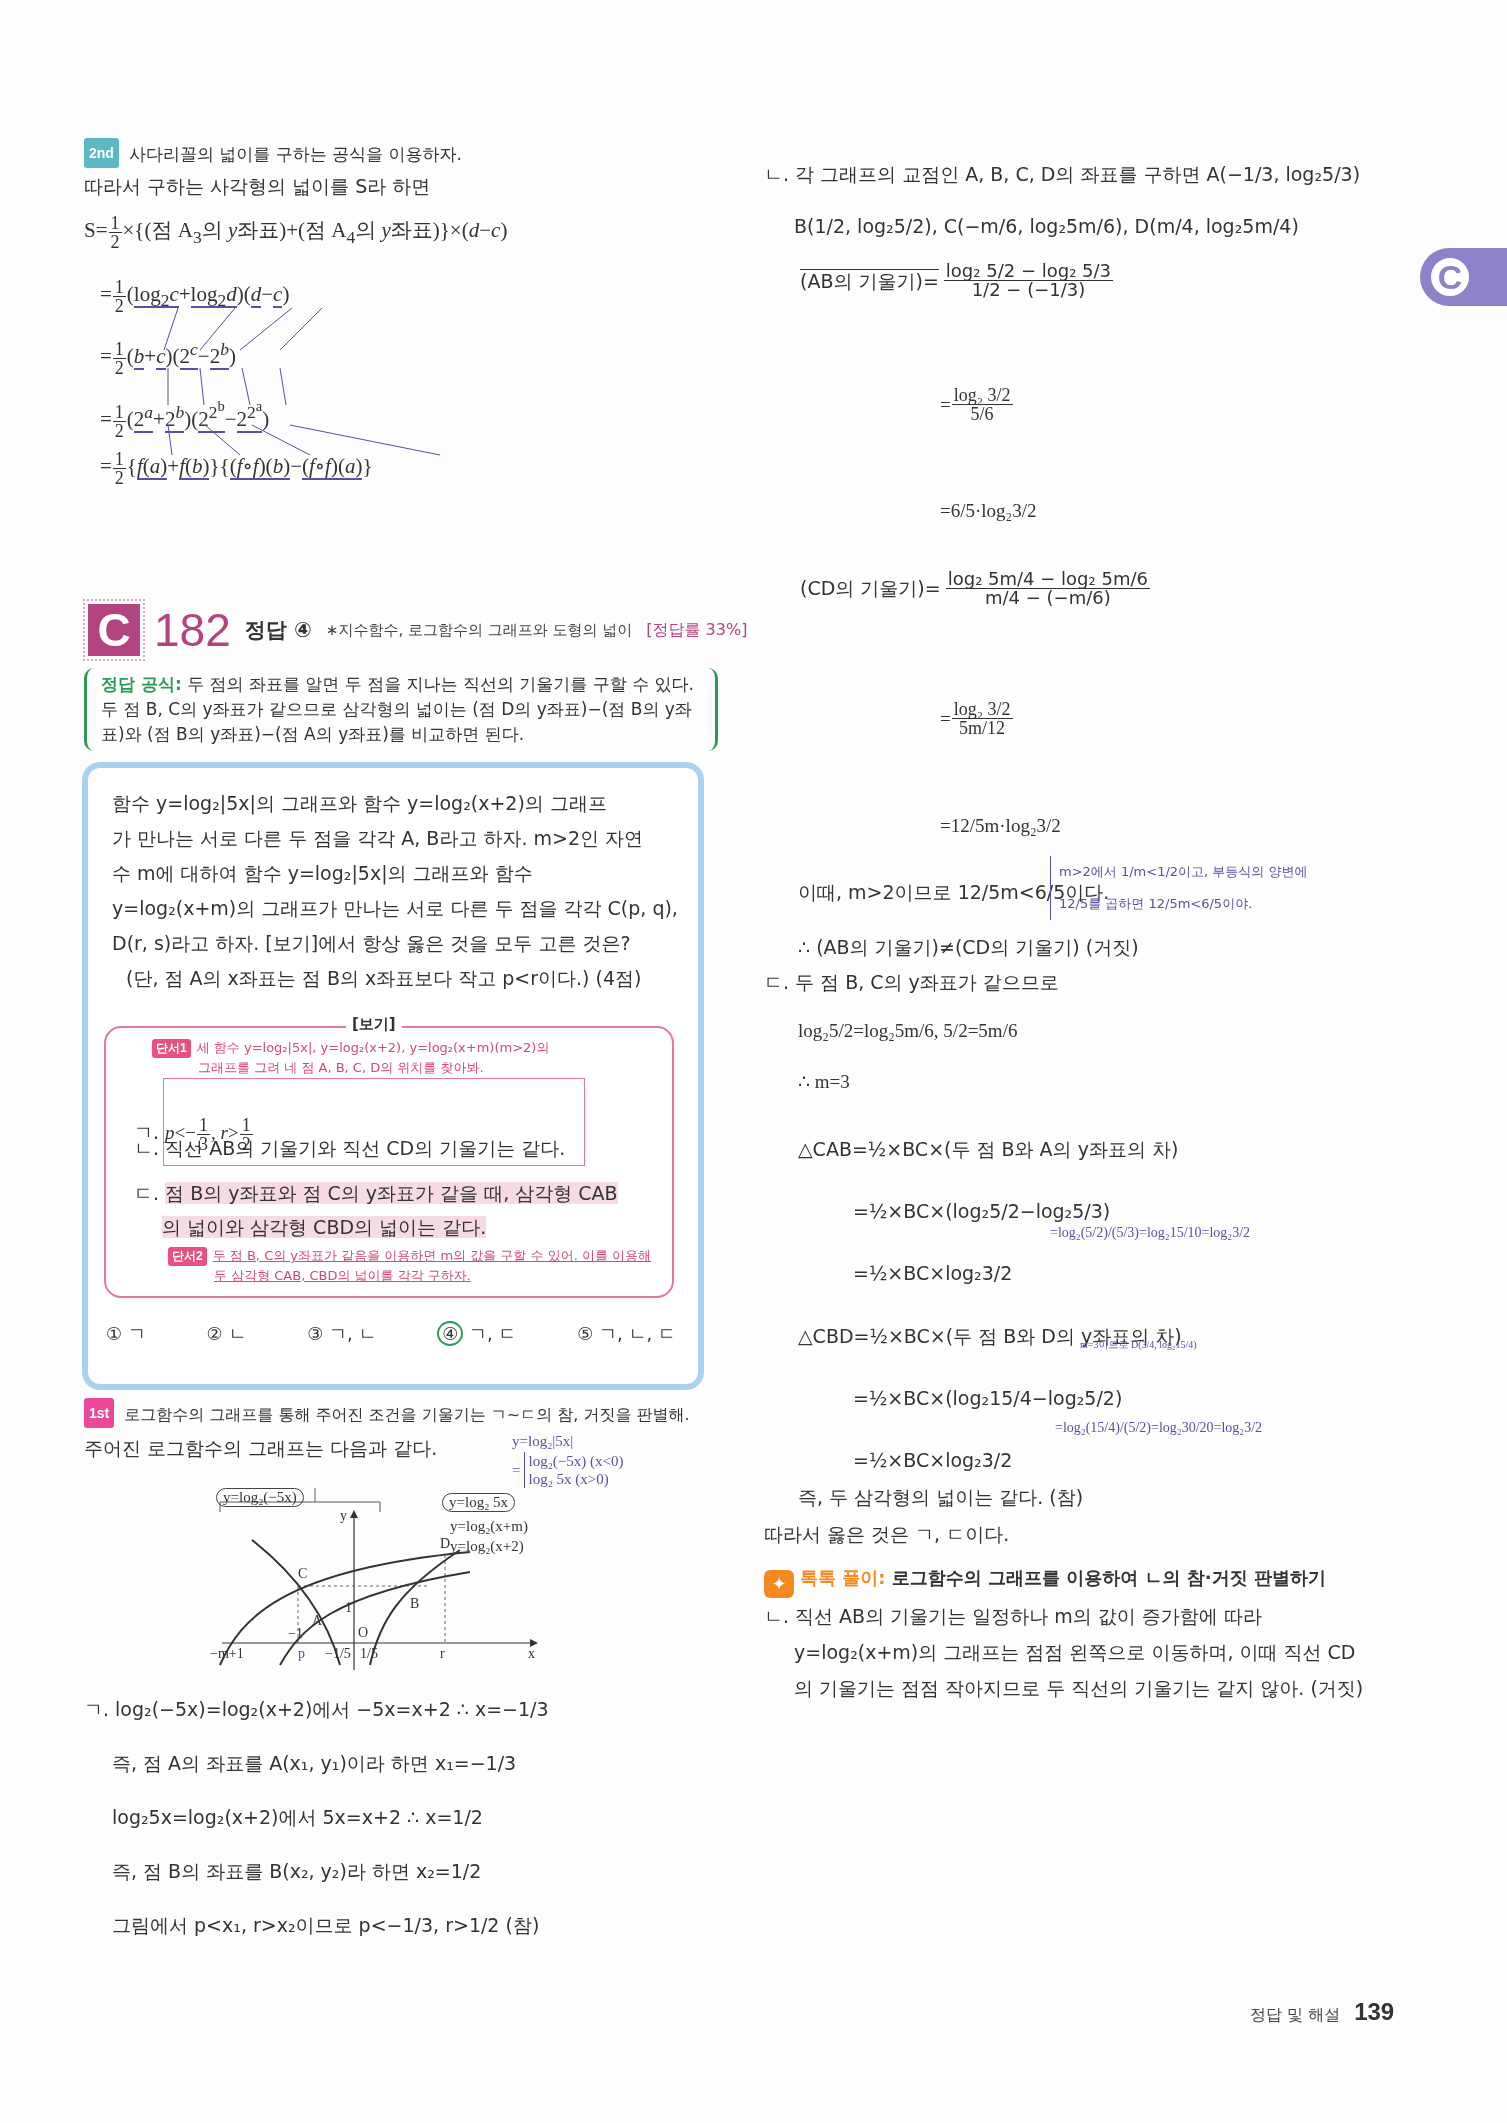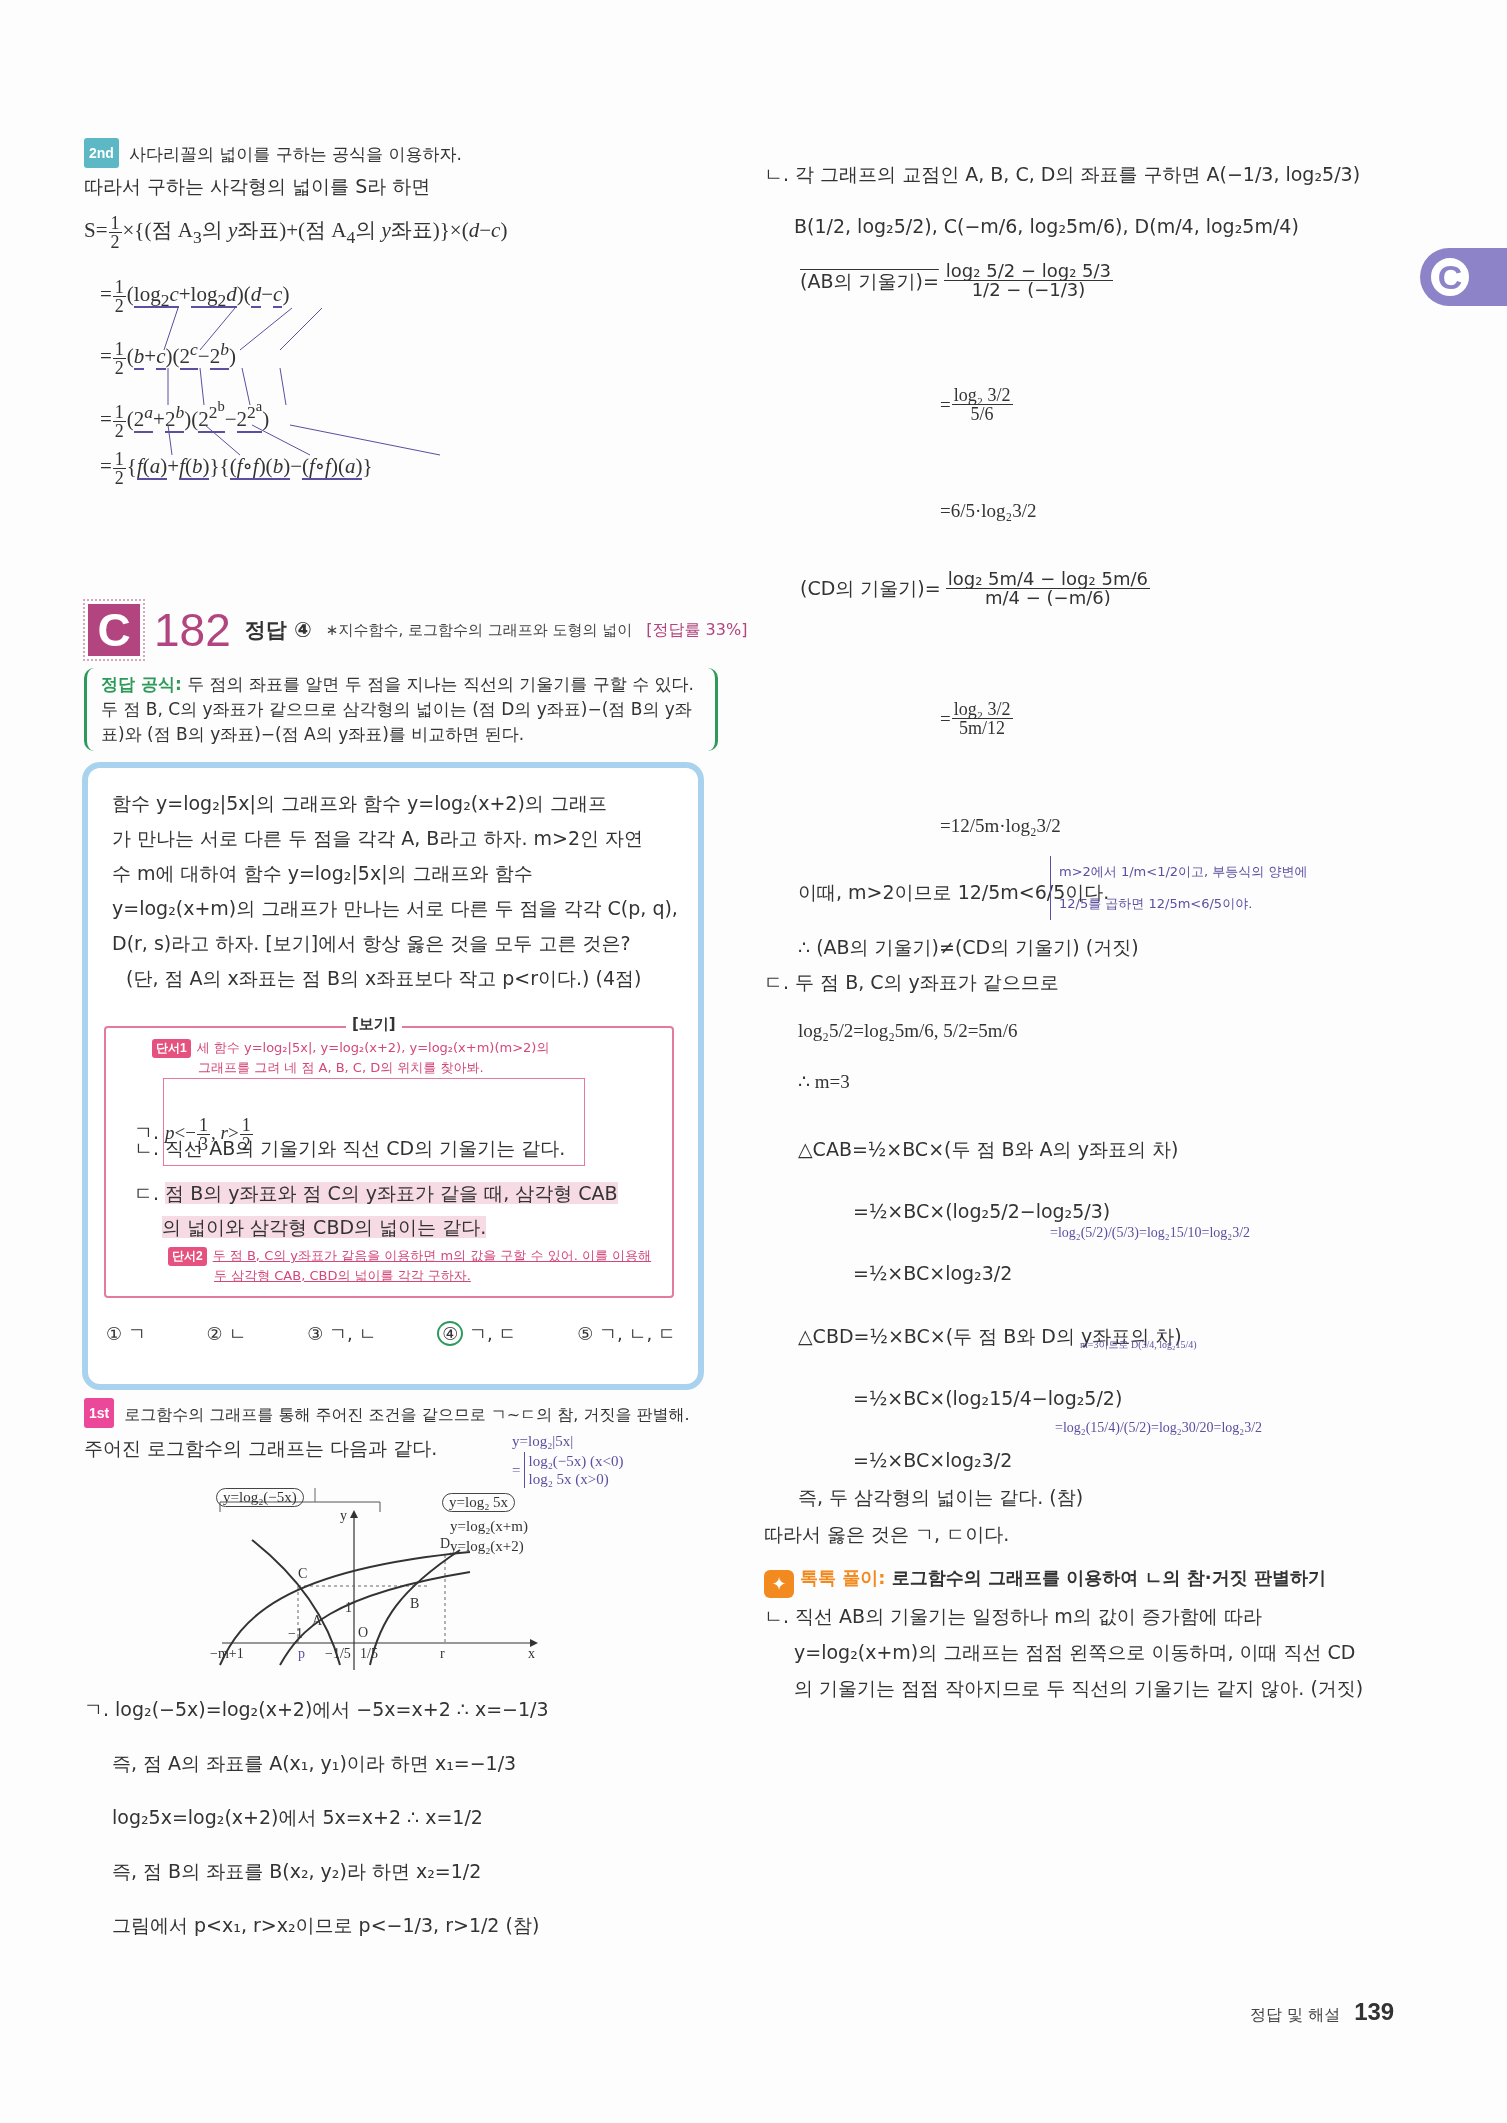--- a/index.html
+++ b/index.html
@@ -20,21 +20,21 @@
   .ul{border-bottom:2px solid #5a4fa0;}
   .ov{text-decoration:overline;}
   
   .c-badge{background:#b2457f;color:#fff;font-family:"Liberation Sans",sans-serif;font-weight:bold;
            font-size:46px;width:52px;height:52px;display:flex;align-items:center;justify-content:center;
            outline:2px dotted #d6a7c0;outline-offset:3px;}
   .qnum{color:#b2457f;font-family:"Liberation Sans",sans-serif;font-size:46px;}
   .formula-box{border-left:3px solid #2e9a5a;border-right:3px solid #2e9a5a;border-radius:10px;
        padding:4px 14px;font-size:17px;line-height:25px;}
   .problem-box{border:6px solid #a9d2ee;border-radius:18px;background:#fff;}
-  .bogi{border:2px solid #e57aa0;border-radius:4px;}
+  .bogi{border:2px solid #e57aa0;border-radius:17px;}
   .hl{background:#f7dbe4;}
   .side-tab{background:#8c83c8;border-radius:30px 0 0 30px;}
   .cicon{width:46px;height:46px;border-radius:50%;background:#fff;border:4px solid #8c83c8;
          color:#8c83c8;font-family:"Liberation Sans",sans-serif;font-weight:bold;font-size:34px;
          display:flex;align-items:center;justify-content:center;box-sizing:border-box;}
   .danseo{display:inline-block;background:#e5527f;color:#fff;font-family:"Liberation Sans",sans-serif;
           font-weight:bold;font-size:12px;padding:0 4px;border-radius:3px;margin-right:6px;}
   .tok{display:inline-block;width:30px;height:28px;background:#f28a1f;border-radius:6px;vertical-align:-6px;margin-right:6px;
        color:#fff;text-align:center;font-size:18px;line-height:28px;}
 </style>
@@ -154,21 +154,21 @@
   <div class="abs kr" style="left:18px;top:554px;width:570px;display:flex;justify-content:space-between;font-size:18px;">
     <span><span>①</span> <span>ㄱ</span></span>
     <span><span>②</span> <span>ㄴ</span></span>
     <span><span>③</span> <span>ㄱ, ㄴ</span></span>
     <span style="position:relative;"><span style="border:2px solid #2e9a5a;border-radius:50%;padding:0 3px;">④</span> <span>ㄱ, ㄷ</span></span>
     <span><span>⑤</span> <span>ㄱ, ㄴ, ㄷ</span></span>
   </div>
 </div>
 
 <div class="line kr" style="left:84px;top:1398px;font-size:16px;">
-  <span class="tag purple">1st</span><span>로그함수의 그래프를 통해 주어진 조건을 같으므로 ㄱ~ㄷ의 참, 거짓을 판별해.</span>
+  <span class="tag purple">1st</span><span>로그함수의 그래프를 통해 주어진 조건을 기울기는 ㄱ~ㄷ의 참, 거짓을 판별해.</span>
 </div>
 <div class="line kr" style="left:84px;top:1434px;font-size:19px;">주어진 로그함수의 그래프는 다음과 같다.</div>
 
 <div class="abs ser blue" style="left:512px;top:1432px;font-size:15px;line-height:18px;">
   <div>y=log₂|5x|</div>
   <div style="display:flex;align-items:center;gap:4px;margin-top:2px;">
     <span>=</span>
       <span style="border-left:1px solid #5a4fa0;padding-left:3px;">
       <div>log₂(−5x) (x&lt;0)</div>
       <div>log₂ 5x (x&gt;0)</div>

